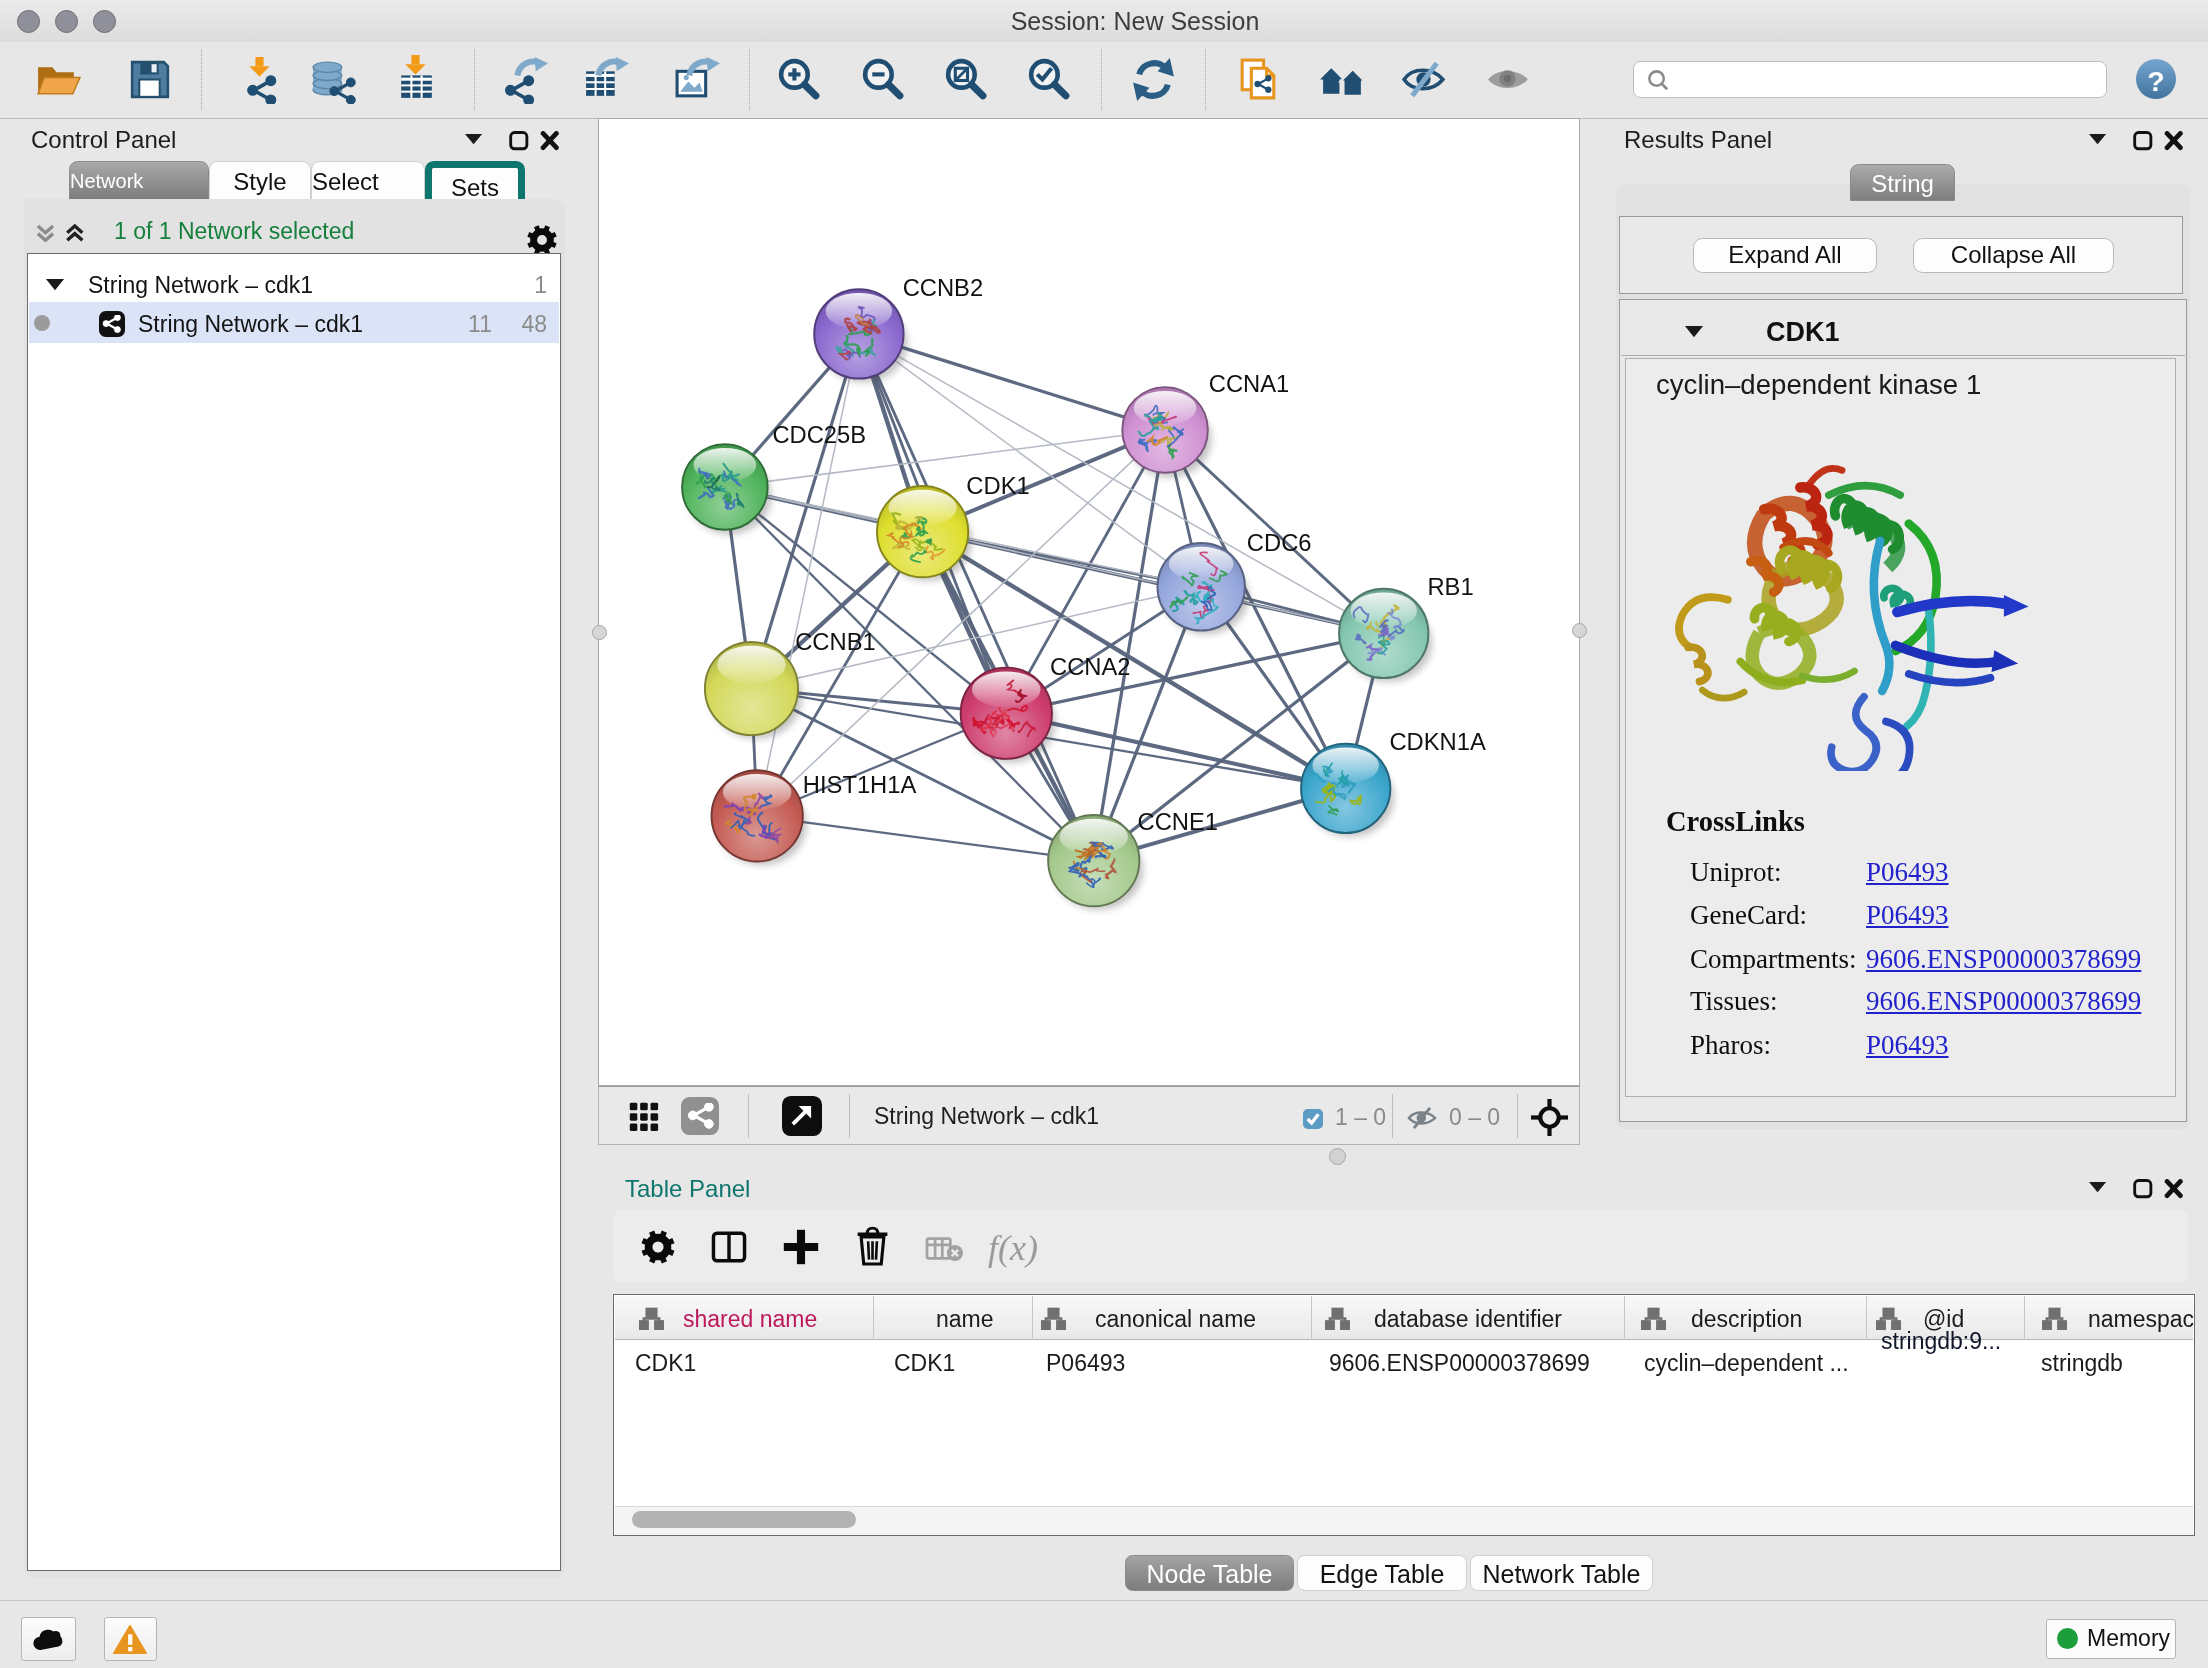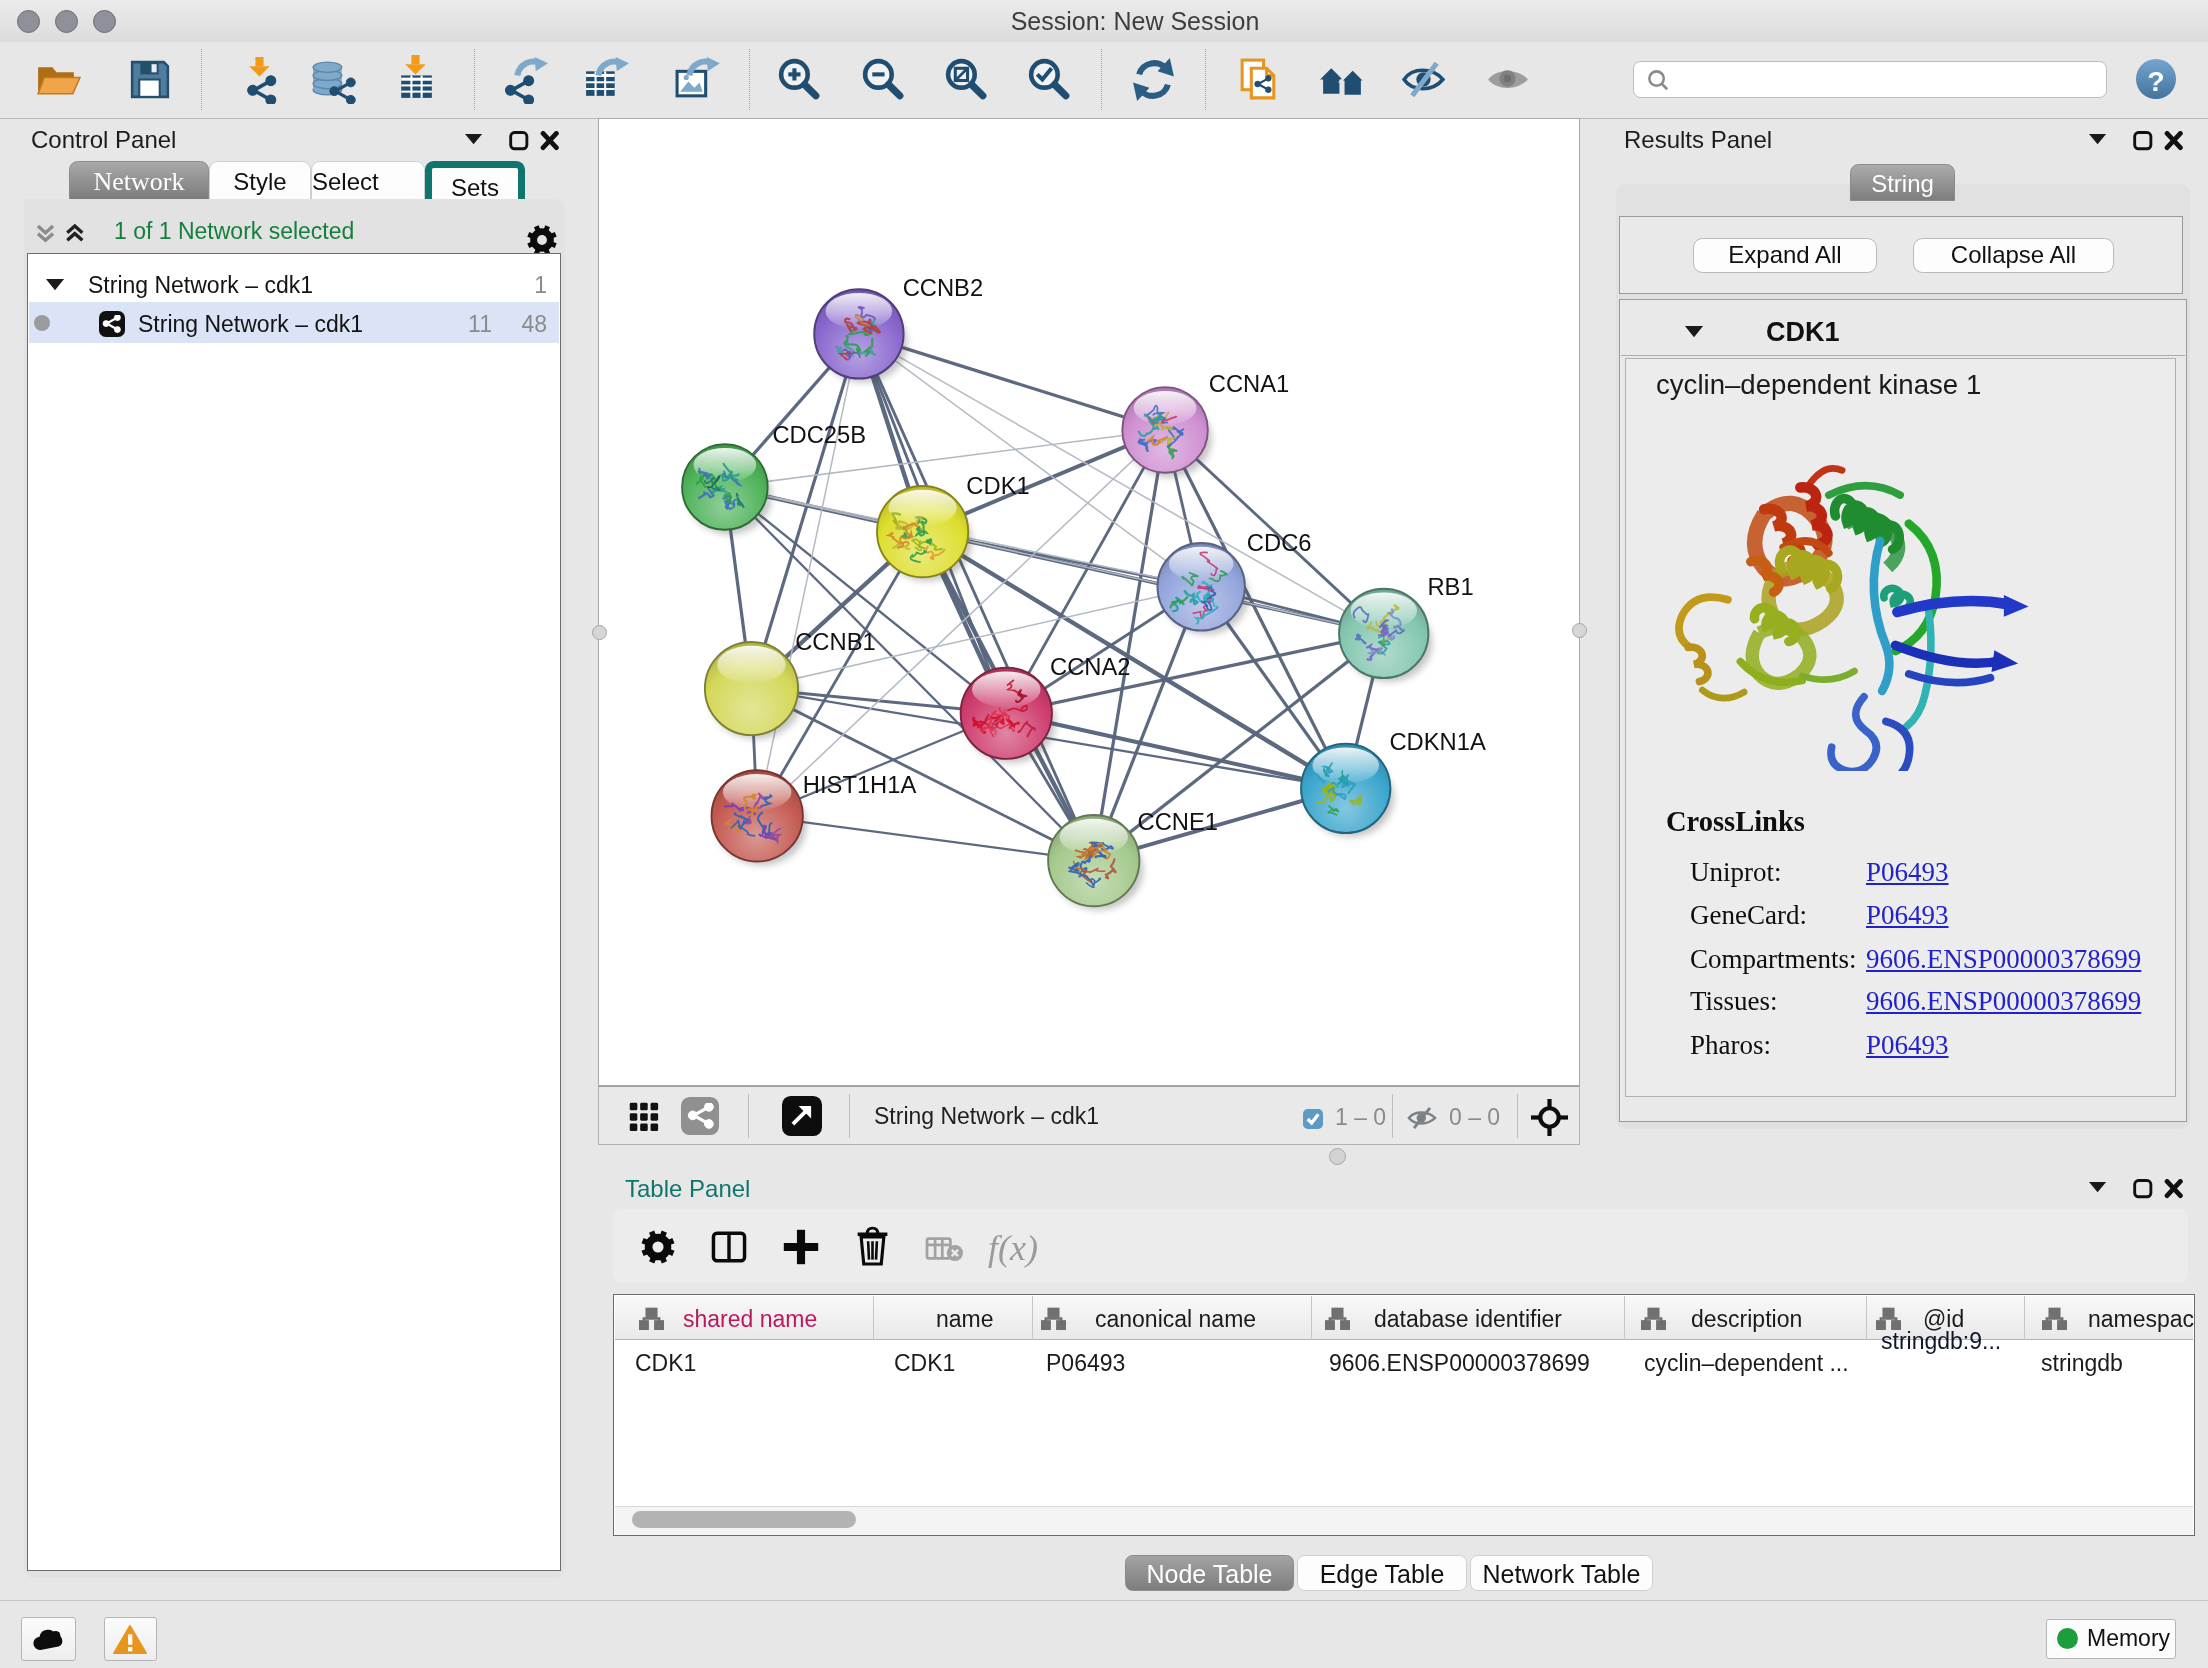--- a/index.html
+++ b/index.html
@@ -173,21 +173,21 @@
 <div class="txt" style="left:2136px;top:65px;width:40px;text-align:center;font-size:28.5px;font-weight:bold;color:#fff;">?</div>
 <div class="txt" style="left:31px;top:126px;font-size:24px;color:#1c1c1c;">Control Panel</div>
 <svg class="abs" style="left:465px;top:131px;" width="99" height="21" viewBox="0 0 104 22">
     <polygon points="0,3 18,3 9,14" fill="#1a1a1a"></polygon>
     <rect x="48" y="1.6" width="17" height="17" rx="4" fill="none" stroke="#111" stroke-width="3"></rect>
     <g stroke="#111" stroke-width="5" stroke-linecap="round">
       <line x1="82" y1="2.5" x2="96" y2="17.5"></line>
       <line x1="96" y1="2.5" x2="82" y2="17.5"></line>
     </g>
   </svg>
-<div class="abs" style="left:69px;top:161px;width:138px;height:38px;border-radius:8.6px 8.6px 0 0;background:linear-gradient(#a9a9a9,#7b7b7b);color:#fff;border:1px solid #8b8b8b;text-align:center;font-size:26px;line-height:39px;font-family:Liberation Serif, serif;">Network</div>
+<div class="abs" style="left:69px;top:161px;width:138px;height:38px;border-radius:8.6px 8.6px 0 0;background:linear-gradient(#a9a9a9,#7b7b7b);color:#fff;border:1px solid #8b8b8b;text-align:left;font-size:20px;line-height:39px;">Network</div>
 <div class="abs" style="left:209px;top:161px;width:100px;height:38px;border-radius:8.6px 8.6px 0 0;background:#fdfdfd;color:#111;border:1px solid #cfcfcf;text-align:center;font-size:24px;line-height:39px;">Style</div>
 <div class="abs" style="left:311px;top:161px;width:112px;height:38px;border-radius:8.6px 8.6px 0 0;background:#fdfdfd;color:#111;border:1px solid #cfcfcf;text-align:left;font-size:24px;line-height:39px;">Select</div>
 <div class="abs" style="left:425px;top:161px;width:86px;height:38px;border-radius:8.6px 8.6px 0 0;background:#fdfdfd;color:#111;border:7px solid #0f766e;text-align:center;font-size:24px;line-height:39px;">Sets</div>
 <div class="abs" style="left:24px;top:199px;width:541px;height:1379px;background:#e2e2e2;border-radius:0 9.5px 9.5px 9.5px;"></div>
 <svg class="abs" style="left:36px;top:223px;" width="53" height="25" viewBox="0 0 56 26">
     <g fill="none" stroke="#8c8c8c" stroke-width="3.6">
       <path d="M2,3 L10,10 L18,3"></path>
       <path d="M2,11 L10,18 L18,11"></path>
     </g>
     <g fill="none" stroke="#222" stroke-width="3.6">

